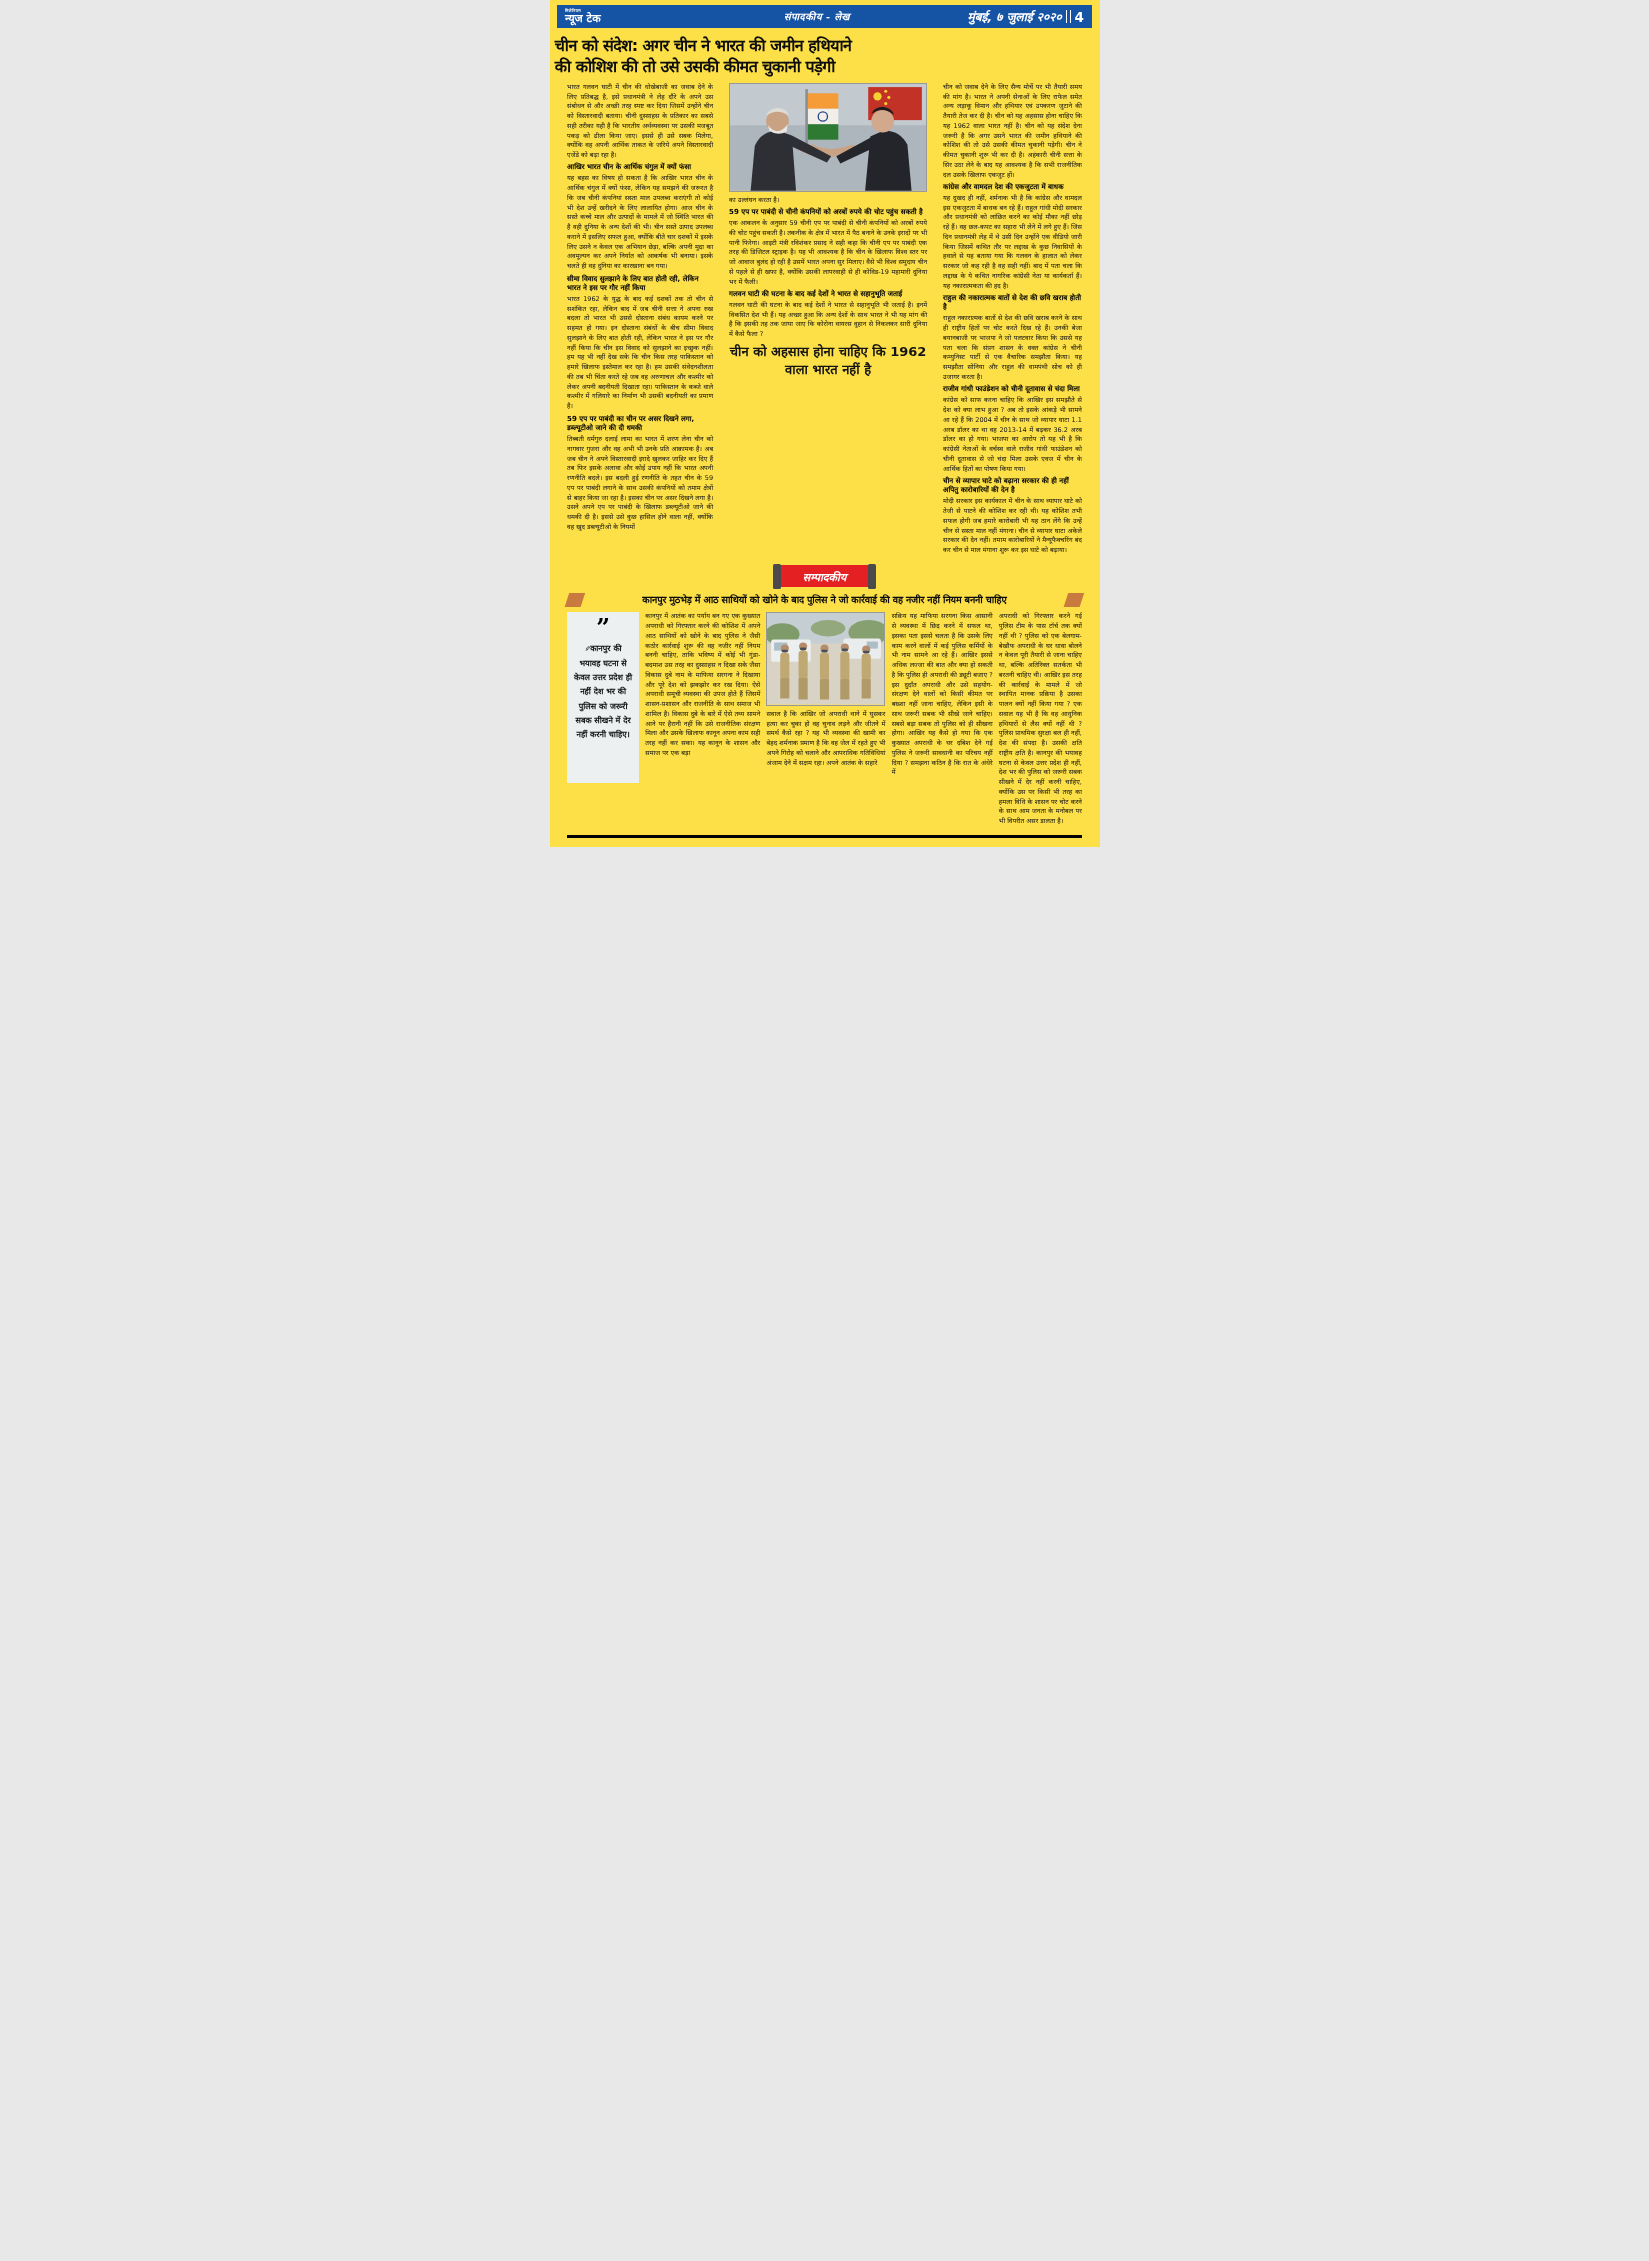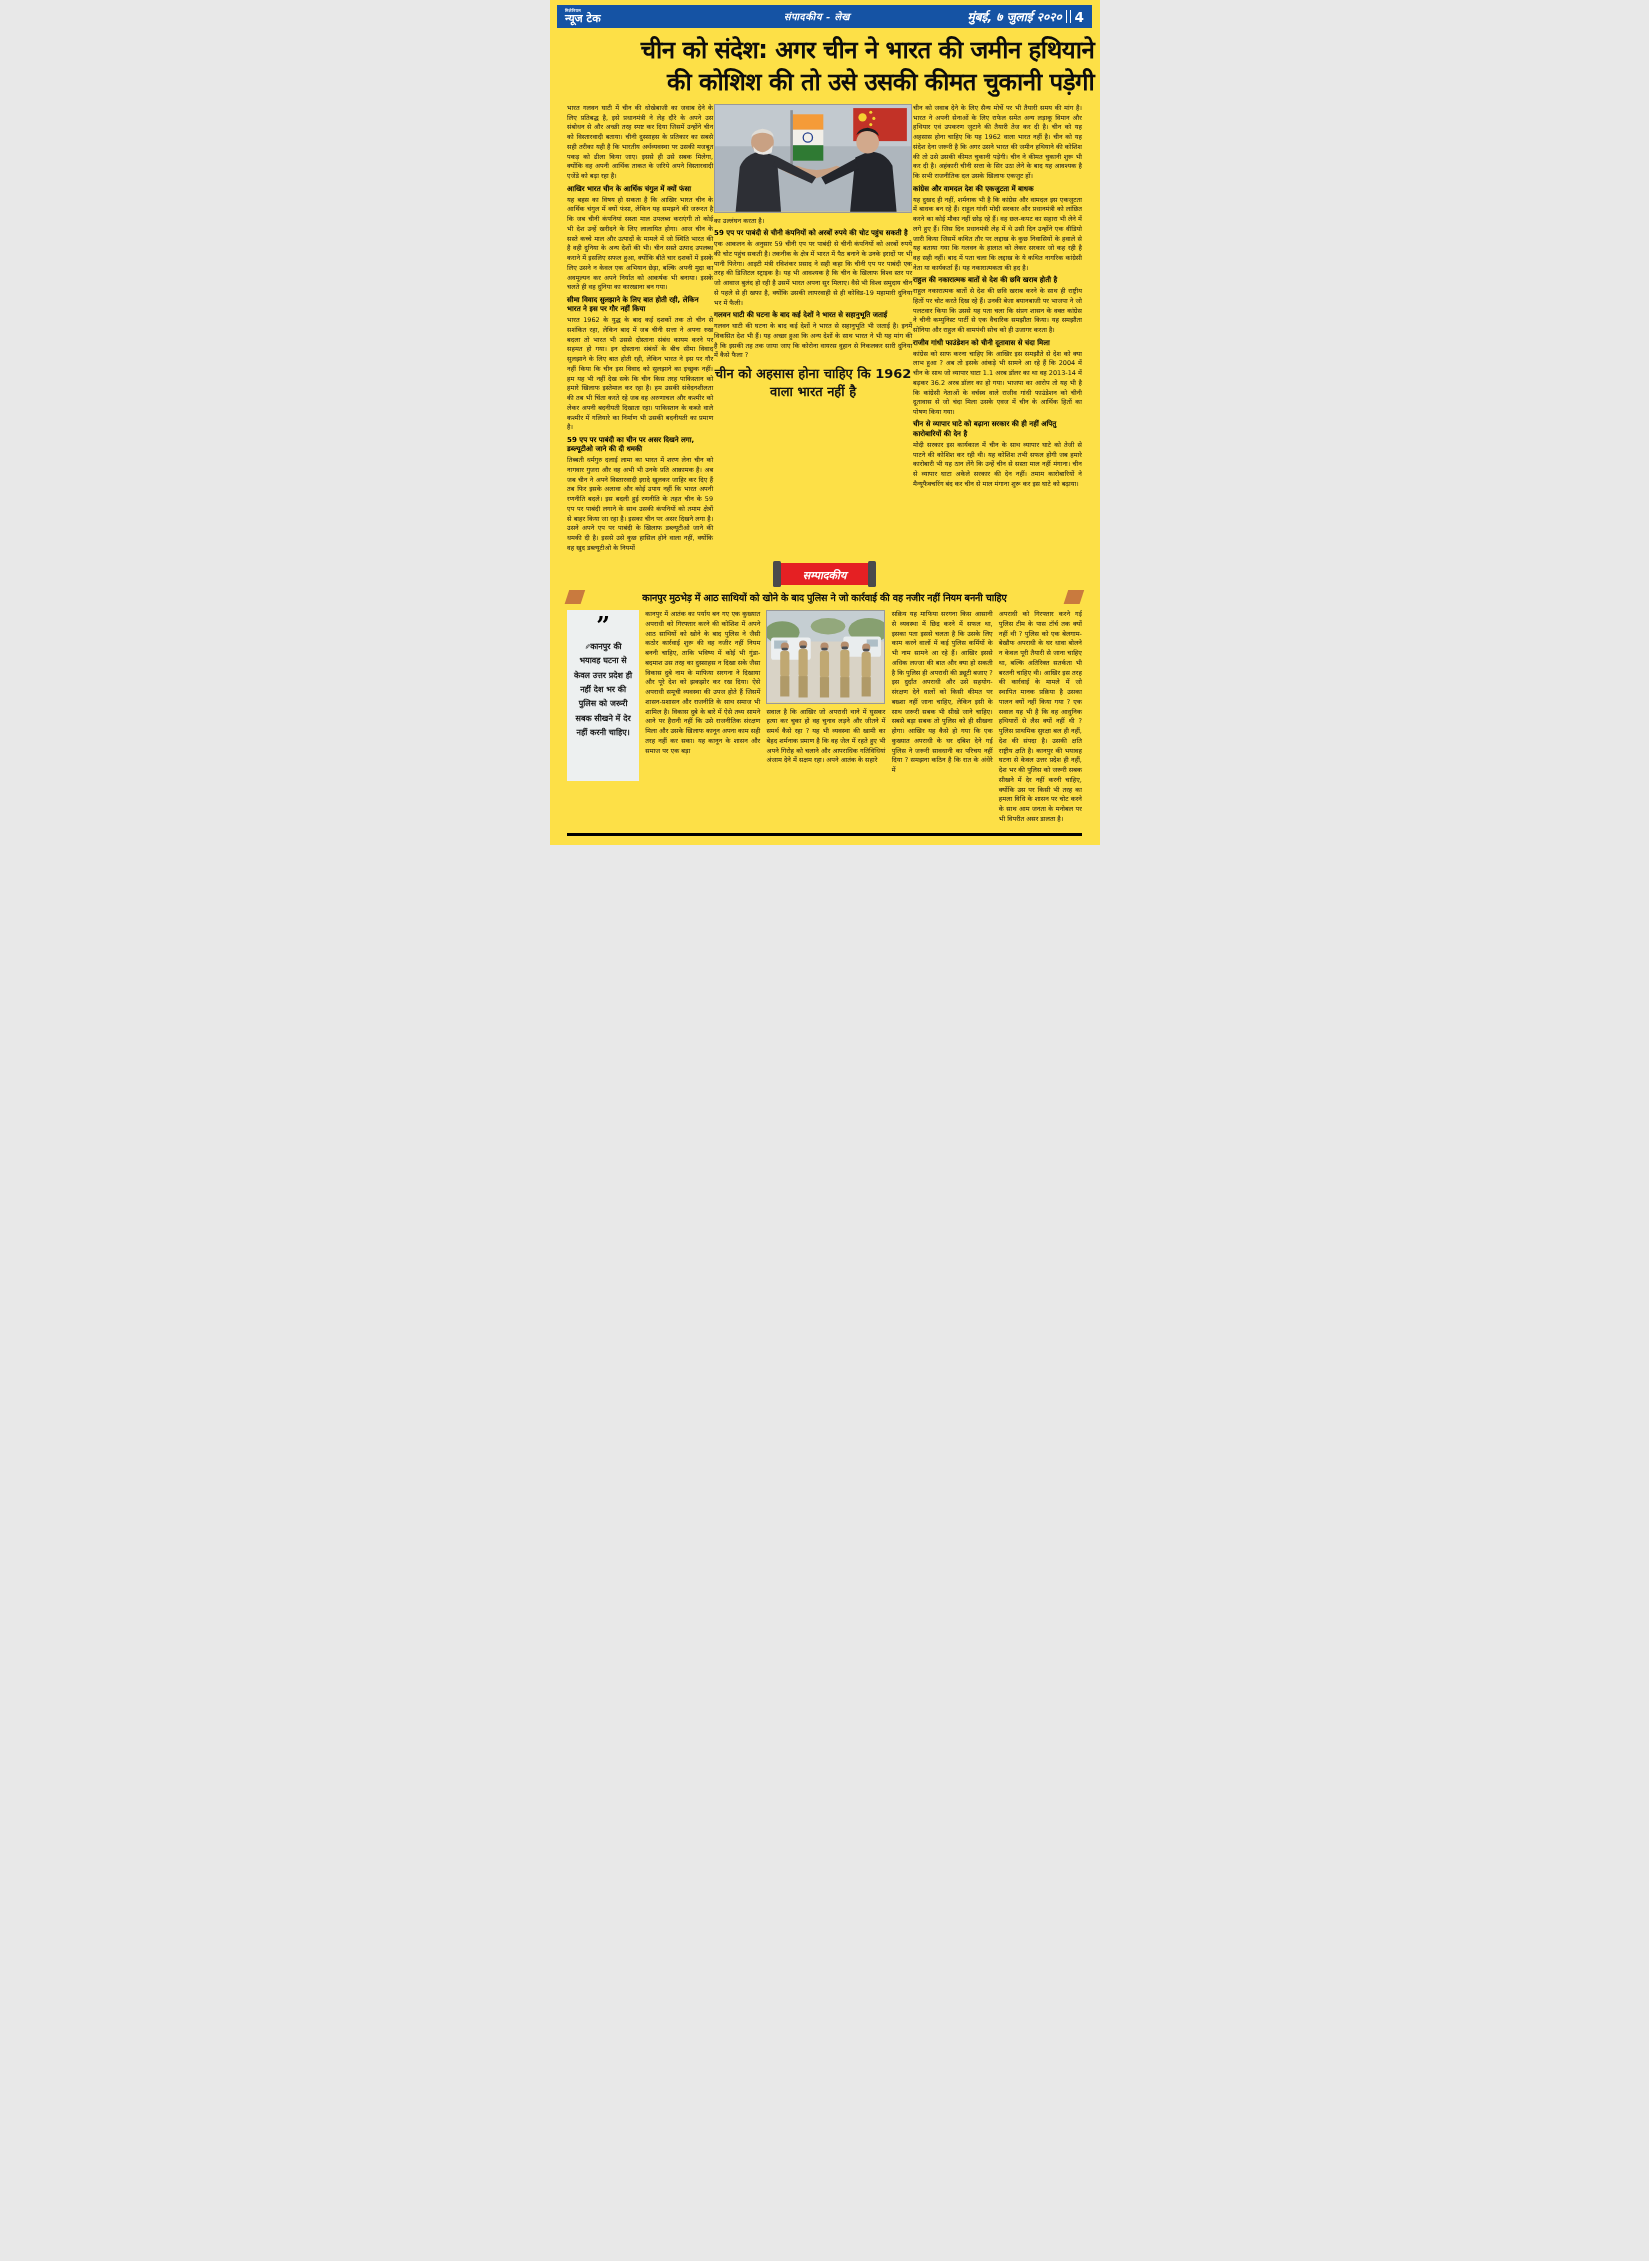--- a/index.html
+++ b/index.html
@@ -20,25 +20,25 @@
   .section-title{
     flex:1; text-align:center; font-size:9.8px; font-weight:bold; font-style:italic;
     font-family:"DejaVu Serif","Liberation Serif",serif; letter-spacing:0.5px;
   }
   .mast-right{display:flex; align-items:center; gap:4.1px; width:129px; justify-content:flex-end;}
   .mast-date{font-size:12px; font-weight:bold; font-style:italic;}
   .mast-div{width:2.6px; height:13.5px; border-left:1px solid #fff; border-right:0.5px solid #fff;}
   .page-num{font-size:13.5px; font-weight:bold;}
   
   .lead-headline{
-    text-align:right; font-weight:bold; font-size:24px; line-height:1.32;
+    text-align:left; font-weight:bold; font-size:16px; line-height:1.32;
     margin:7.2px 5.2px 5.2px 5.2px; letter-spacing:-0.5px; color:#0d0d0d;
   }
   
-  .top-grid{display:flex; gap:1px; margin-top:4.1px;}
+  .top-grid{display:flex; gap:16px; margin-top:4.1px;}
   .colA{width:146px;}
   .colB{width:198px;}
   .colC{flex:1;}
   p.body{
     font-size:6.5px; line-height:1.5; text-align:justify; margin:0 0 1px 0;
     text-indent:0;
   }
   h4.sub{
     font-size:7px; line-height:1.35; margin:2.6px 0 1.6px 0; font-weight:bold; color:#000;
   }

